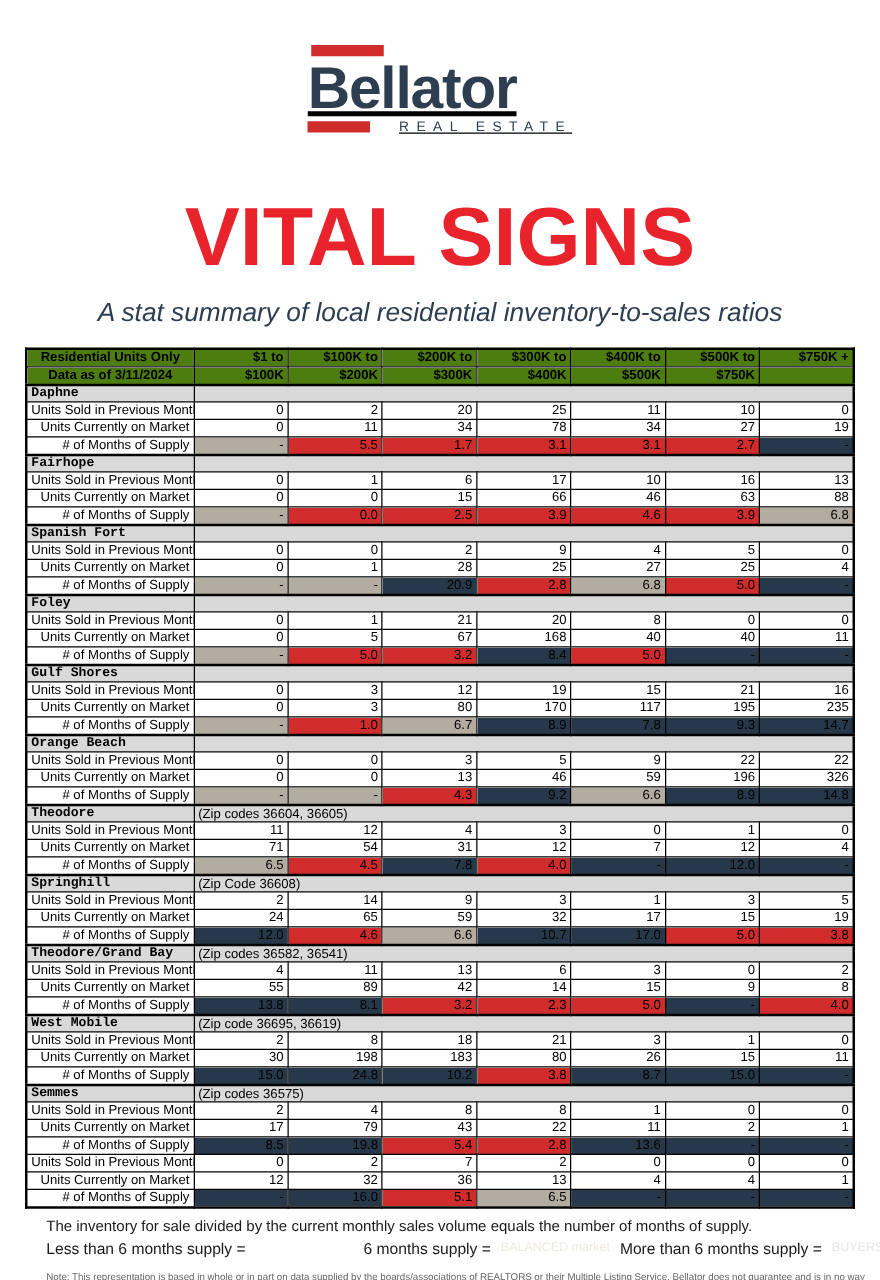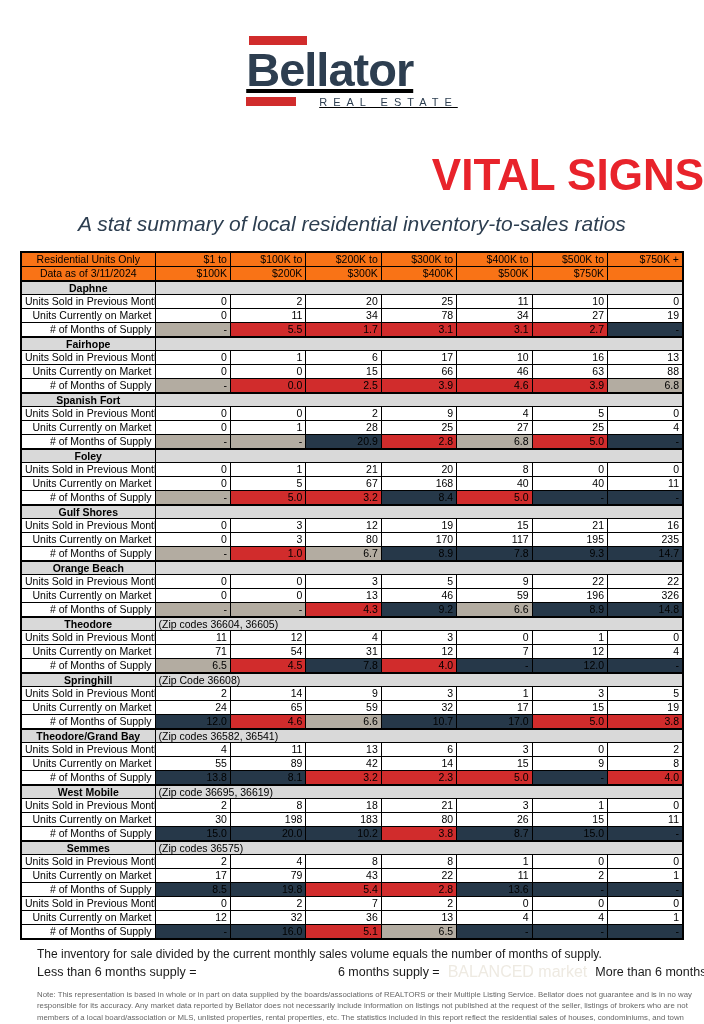--- a/index.html
+++ b/index.html
@@ -10,50 +10,50 @@
   .logo-wrap{padding-top:36px;text-align:center;}
   .logo{display:inline-block;text-align:left;text-decoration:underline;}
   .logo-bar-top{width:58px;height:9px;background:var(--sellers-red);margin:0 0 3px 3px;}
   .logo-brand{font-size:47px;font-weight:bold;color:var(--brand-navy);
               letter-spacing:-1px;line-height:.95;}
   .logo-bottom{display:flex;align-items:center;gap:23px;margin-top:3px;}
   .logo-bar-bottom{width:50px;height:9px;background:var(--sellers-red);}
   .logo-tagline{font-size:11px;letter-spacing:6px;color:var(--brand-navy);font-weight:500;}
 
   
-  .title{margin:40px 0 0;text-align:right;color:var(--title-red);
-         font-size:44px;font-weight:800;letter-spacing:0;}
+  .title{margin:40px 0 0;text-align:center;color:var(--title-red);
+         font-size:66px;font-weight:800;letter-spacing:0;}
   .subtitle{margin:12px 0 0;text-align:center;color:var(--brand-navy);
             font-style:italic;font-size:21px;}
 
   
   table.vital{border-collapse:collapse;table-layout:fixed;width:664px;
               margin:15px auto 0;border:2px solid #000;}
   table.vital td{border:1px solid #000;font-size:10.5px;padding:0 3px;
                  height:13px;line-height:13px;white-space:nowrap;overflow:hidden;color:#000;}
-  thead td{font-weight:normal;text-align:right;height:14px;line-height:14px;background:#f97316;}
+  thead td{font-weight:bold;text-align:right;height:14px;line-height:14px;background:#4d7c0f;}
   td.corner{text-align:center;font-size:11px;}
   td.corner-date{text-align:center;font-size:8.5px;}
   tr.section-row td{background:var(--section-band);border-top:2px solid #000;
                     height:12px;line-height:12px;}
-  td.section-name{font-weight:bold;font-size:11px;text-align:center;}
+  td.section-name{font-weight:bold;font-size:11px;text-align:left;font-family:Liberation Mono, monospace;}
   td.section-zip{font-size:7.5px;text-align:left;}
   td.row-label{text-align:right;font-size:9.5px;padding-right:4px;background:#fff;}
   td.value-cell{text-align:right;background:#fff;}
   td.supply-cell{text-align:right;font-size:10px;}
   td.sellers{background:var(--sellers-red);color:#fff;}
   td.balanced{background:var(--balanced-tan);color:#f1ede5;}
   td.buyers{background:var(--buyers-navy);color:#e6e6e6;}
 
   
   .footer{margin:7px 0 0 37px;width:650px;}
   .formula{margin:0;font-size:12px;color:#1a1a1a;}
   .legend-line{margin:3px 0 0;font-size:12.5px;color:#1a1a1a;
                display:flex;align-items:center;gap:4px;white-space:nowrap;}
-  .legend-line .chip{color:#fff;padding:0 4px;font-size:16px;line-height:16px;}
+  .legend-line .chip{color:#fff;padding:0 4px;font-size:10px;line-height:16px;}
   .legend-line .chip.balanced{color:#eeeae2;}
   .legend-line .chip.buyers{color:#e6e6e6;}
   .note{margin:9px 0 0;font-size:7.8px;color:#666;line-height:1.45;width:655px;}
 </style>
 </head>
 <body>
 
 <div class="page">
 
   <div class="logo-wrap">
@@ -430,21 +430,21 @@
           <td class="value-cell">198</td>
           <td class="value-cell">183</td>
           <td class="value-cell">80</td>
           <td class="value-cell">26</td>
           <td class="value-cell">15</td>
           <td class="value-cell">11</td>
         </tr>
         <tr>
           <td class="row-label"># of Months of Supply</td>
           <td class="supply-cell buyers">15.0</td>
-          <td class="supply-cell buyers">20.0</td>
+          <td class="supply-cell buyers">24.8</td>
           <td class="supply-cell buyers">10.2</td>
           <td class="supply-cell sellers">3.8</td>
           <td class="supply-cell buyers">8.7</td>
           <td class="supply-cell buyers">15.0</td>
           <td class="supply-cell buyers">-</td>
         </tr>
         <tr class="section-row">
           <td class="section-name">Semmes</td>
           <td class="section-zip" colspan="7">(Zip codes 36575)</td>
         </tr>

